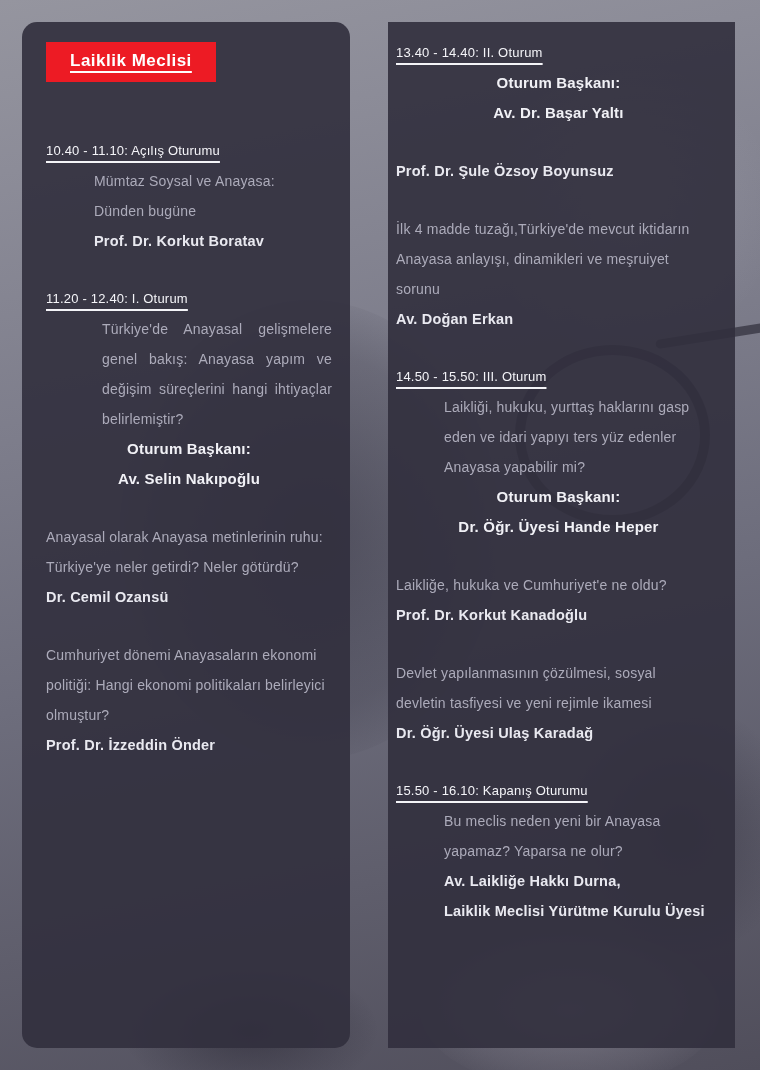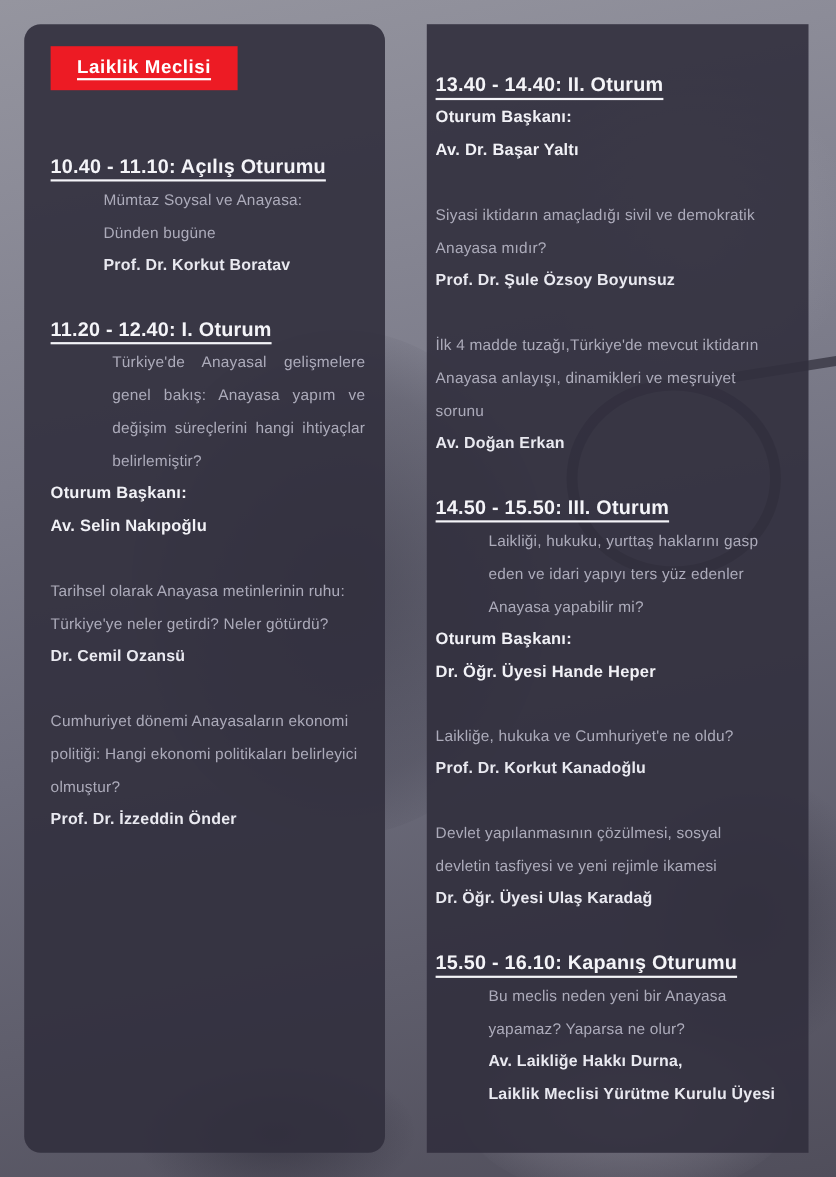--- a/index.html
+++ b/index.html
@@ -67,32 +67,31 @@
     text-decoration:underline;
     text-underline-offset:5px;
     text-decoration-thickness:2px;
   }
 
   .section{margin-top:28px;}
   .panel-left .section.first{margin-top:54px;}
   .panel-right .section.first{margin-top:0;}
 
   .heading{
-    color:#f4f4f8;font-size:18px;font-weight:bold;
+    color:#f4f4f8;font-size:13px;font-weight:normal;
     line-height:30px;letter-spacing:0.2px;
     text-decoration:underline;
     text-underline-offset:6px;
     text-decoration-thickness:2px;
     white-space:pre-line;
-    margin-top:24px;
   }
   .item{white-space:pre-line;line-height:30px;letter-spacing:0.2px;}
   .item.topic{color:#acabba;font-size:14px;font-weight:normal;}
   .item.speaker{color:#e9e9f0;font-size:14.5px;font-weight:bold;}
-  .item.chair{color:#f1f1f6;font-size:15px;font-weight:bold;text-align:left;}
+  .item.chair{color:#f1f1f6;font-size:15px;font-weight:bold;text-align:center;}
   .item.indent{margin-left:48px;}
   .panel-left .item.justify{
     margin-left:56px;
     text-align:justify;
     text-align-last:justify;
     text-justify:inter-word;
   }
 </style>
 </head>
 <body>
@@ -121,39 +120,37 @@
         <div class="item speaker indent">Prof. Dr. Korkut Boratav</div>
       </div><div class="section">
         <div class="heading">11.20 - 12.40:  I. Oturum</div>
         <div class="item topic justify">Türkiye'de Anayasal gelişmelere
 genel bakış: Anayasa yapım ve
 değişim süreçlerini hangi ihtiyaçlar
 belirlemiştir?</div>
         <div class="item chair">Oturum Başkanı:</div>
         <div class="item chair">Av. Selin Nakıpoğlu</div>
       </div><div class="section">
-        <div class="item topic">Tarihsel olarak Anayasa metinlerinin ruhu:
+        <div class="item topic">Anayasal olarak Anayasa metinlerinin ruhu:
 Türkiye'ye neler getirdi? Neler götürdü?</div>
         <div class="item speaker">Dr. Cemil Ozansü</div>
       </div><div class="section">
         <div class="item topic">Cumhuriyet dönemi Anayasaların ekonomi
 politiği: Hangi ekonomi politikaları belirleyici
 olmuştur?</div>
         <div class="item speaker">Prof. Dr. İzzeddin Önder</div>
       </div></div>
 
   <div class="panel panel-right">
       <div class="section first">
         <div class="heading">13.40 - 14.40:  II. Oturum</div>
         <div class="item chair">Oturum Başkanı:</div>
         <div class="item chair">Av. Dr. Başar Yaltı</div>
       </div>
       <div class="section">
-        <div class="item topic">Siyasi iktidarın amaçladığı sivil ve demokratik
-Anayasa mıdır?</div>
         <div class="item speaker">Prof. Dr. Şule Özsoy Boyunsuz</div>
       </div>
       <div class="section">
         <div class="item topic">İlk 4 madde tuzağı,Türkiye'de mevcut iktidarın
 Anayasa anlayışı, dinamikleri ve meşruiyet
 sorunu</div>
         <div class="item speaker">Av. Doğan Erkan</div>
       </div>
       <div class="section">
         <div class="heading">14.50 - 15.50:  III. Oturum</div>

